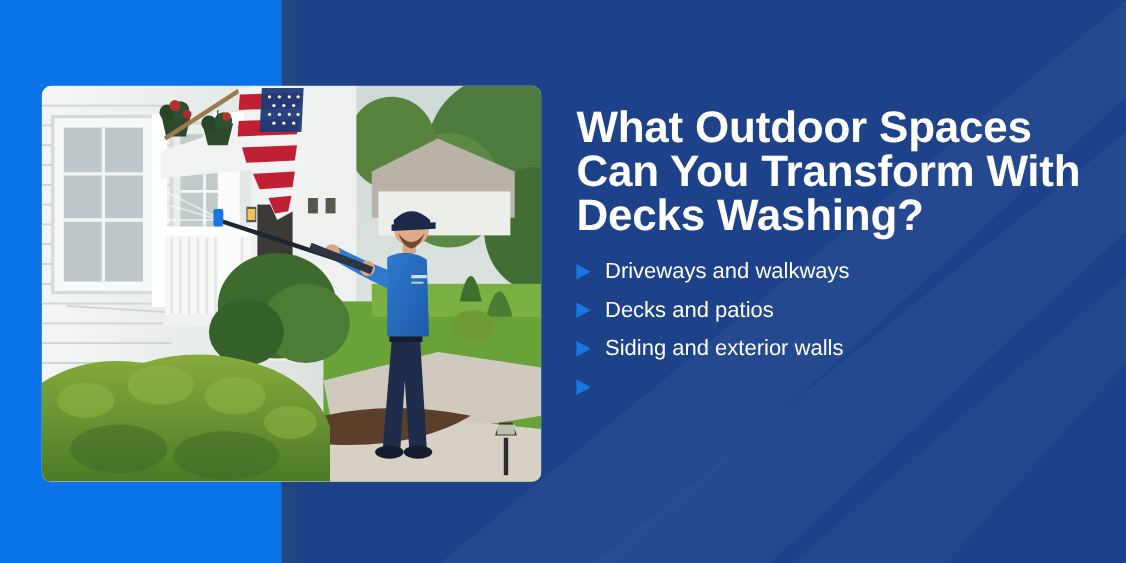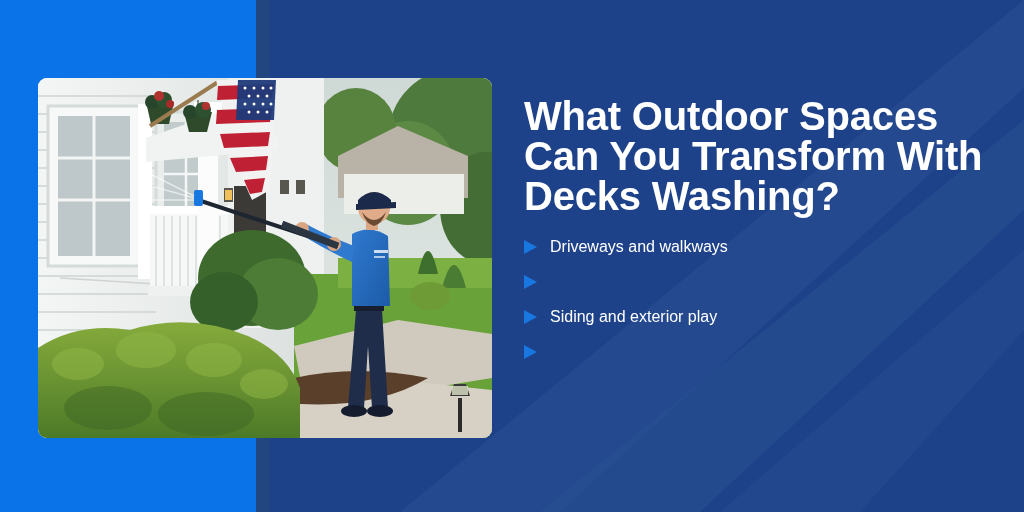--- a/index.html
+++ b/index.html
@@ -81,21 +81,21 @@
     position: absolute;
     top: 133px;
     left: 0;
     width: 470px;
   }
   .bullet-item {
     display: flex;
     align-items: center;
     height: 35px;
     color: #ffffff;
-    font-size: 16px;
+    font-size: 20px;
     line-height: 28px;
   }
   .bullet-marker {
     flex: 0 0 auto;
     width: 0;
     height: 0;
     border-style: solid;
     border-width: 7.5px 0 7.5px 13px;
     border-color: transparent transparent transparent #1877e0;
     margin-right: 13px;
@@ -345,24 +345,25 @@
       <span>Decks Washing?</span>
     </h1>
 
     <ul class="bullet-list">
       <li class="bullet-item">
         <span class="bullet-marker"></span>
         <span class="bullet-label">Driveways and walkways</span>
       </li>
       <li class="bullet-item">
         <span class="bullet-marker"></span>
+        <span class="bullet-label">Decks and patios</span>
       </li>
       <li class="bullet-item">
         <span class="bullet-marker"></span>
-        <span class="bullet-label">Siding and exterior play</span>
+        <span class="bullet-label">Siding and exterior walls</span>
       </li>
       <li class="bullet-item">
         <span class="bullet-marker"></span>
       </li>
     </ul>
   </div>
 
 </div>
 
 </body></html>

